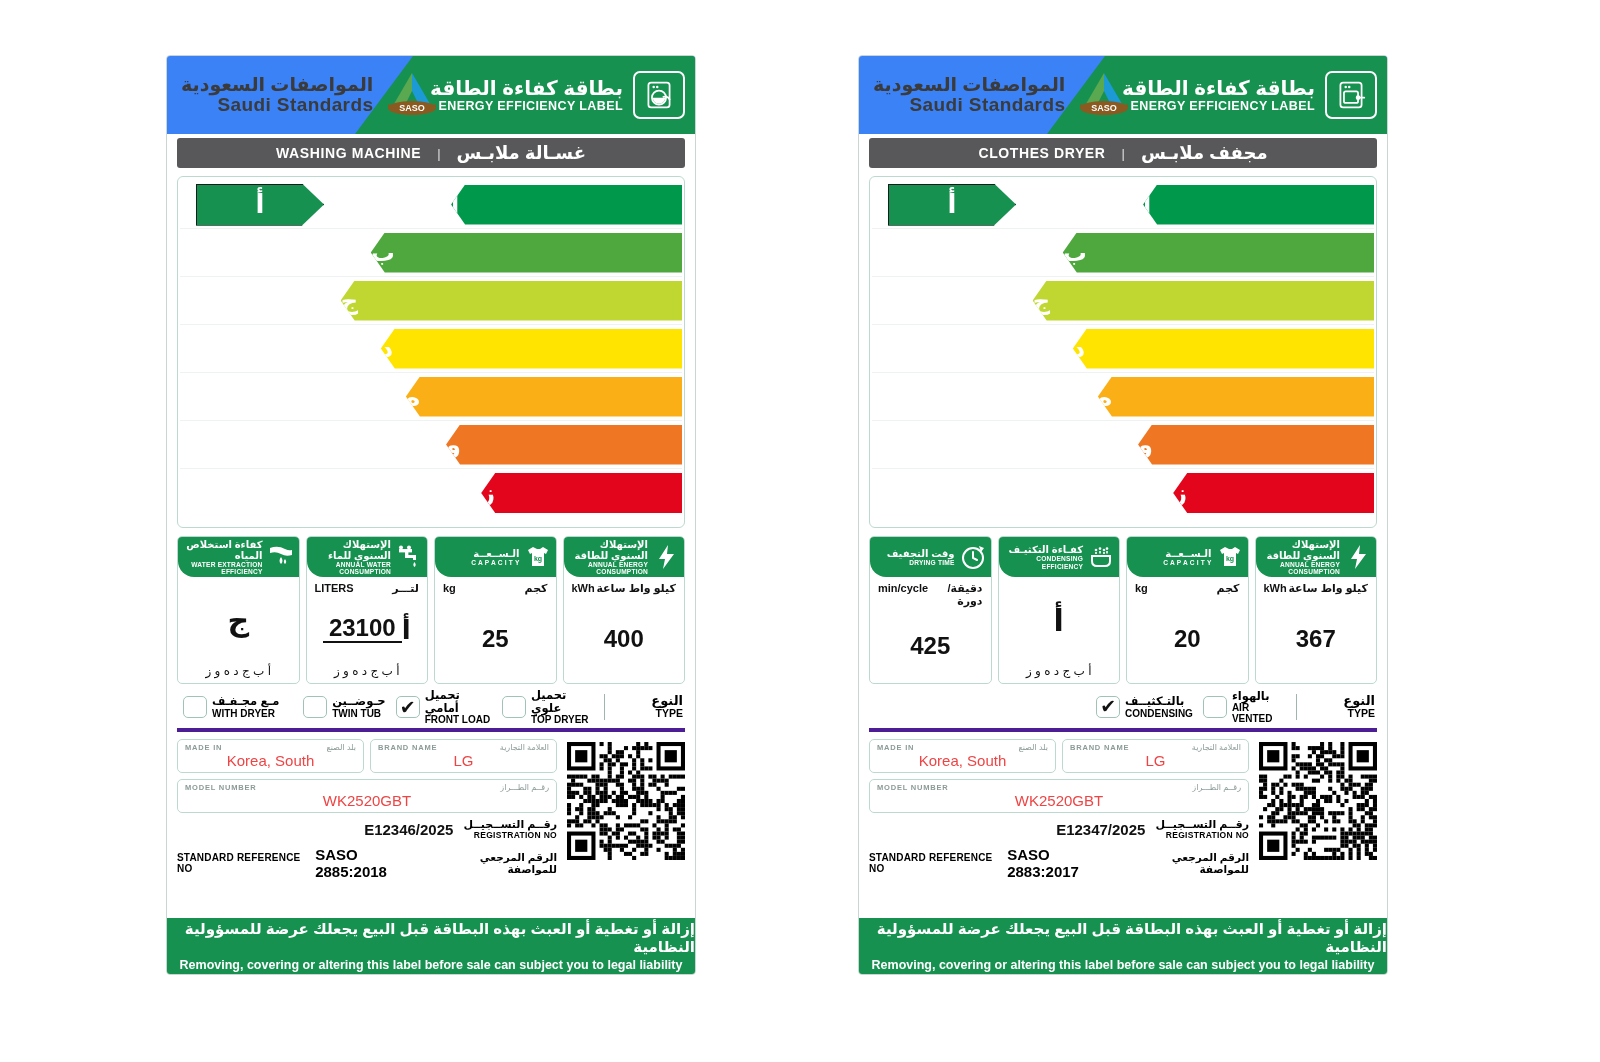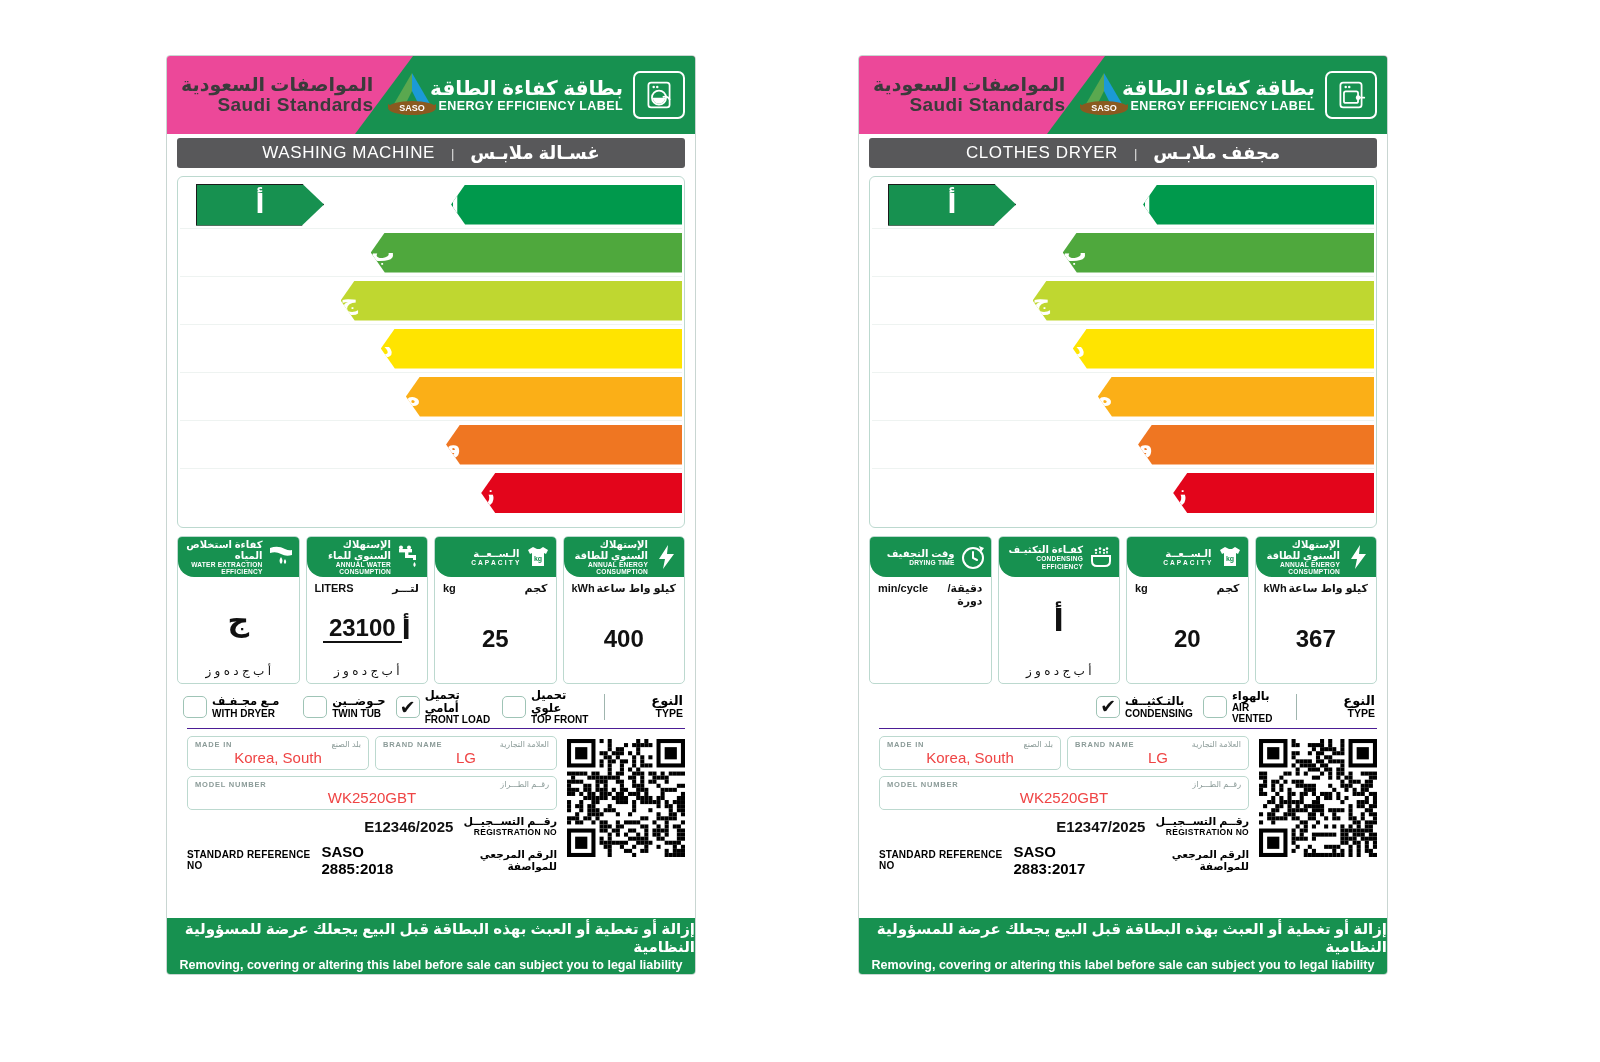--- a/index.html
+++ b/index.html
@@ -17,21 +17,21 @@
     height: 920px;
     background: #ffffff;
     border: 1px solid #c9d6d2;
     border-radius: 4px;
     overflow: hidden;
   }
   .label-card.left  { left: 166px; top: 55px; }
   .label-card.right { left: 858px; top: 55px; }
 
   
-  .hdr { position: relative; height: 78px; background: #ec4899; overflow: hidden; }
+  .hdr { position: relative; height: 78px; background: #3b82f6; overflow: hidden; }
   .hdr-green {
     position: absolute; top: 0; right: 0; bottom: 0; width: 340px;
     background: #179150;
     clip-path: polygon(58px 0, 100% 0, 100% 100%, 0 100%);
   }
   .hdr-left {
     position: absolute; left: 14px; top: 50%; transform: translateY(-50%);
     display: flex; align-items: center; gap: 8px;
   }
   .saso-text { text-align: right; line-height: 1.05; color: #3b3b3b; }
@@ -50,21 +50,21 @@
     width: 52px; height: 48px; border: 2px solid #ffffff; border-radius: 7px;
     display: flex; align-items: center; justify-content: center;
   }
 
   
   .type-bar {
     margin: 4px 10px 0 10px; height: 30px; background: #58585a;
     border-radius: 3px; display: flex; align-items: center;
     justify-content: center; gap: 16px; color: #ffffff;
   }
-  .type-en { font-size: 17px; font-weight: normal; letter-spacing: 0.6px; }
+  .type-en { font-size: 14px; font-weight: bold; letter-spacing: 0.6px; }
   .type-sep { opacity: .8; font-size: 13px; }
   .type-ar { font-size: 18px; font-weight: bold; direction: rtl; letter-spacing: 2px; }
 
   
   .rating-panel {
     margin: 8px 10px 0 10px; height: 352px;
     border: 1px solid #bcd9cf; border-radius: 6px;
     position: relative; background: #ffffff;
   }
   .rows { position: absolute; inset: 4px 2px 2px 2px; }
@@ -152,21 +152,21 @@
   .ck-txt .en { font-size: 10px; font-weight: bold; }
   .ck-box {
     width: 24px; height: 22px; border: 1.4px solid #9fc4b6;
     border-radius: 5px; display: flex; align-items: center;
     justify-content: center; font-size: 19px; color: #111; line-height: 1;
     flex: 0 0 24px;
   }
 
   
   .info-wrap {
-    margin: 4px 10px 0 20px; border-top: 1px solid #4c1d95;
+    margin: 4px 10px 0 10px; border-top: 4px solid #4c1d95;
     padding-top: 7px; position: relative; height: 136px;
   }
   .info-left { position: absolute; left: 0; top: 7px; right: 128px; }
   .fld {
     border: 1px solid #bcd9cf; border-radius: 5px; height: 34px;
     position: relative; margin-bottom: 6px;
   }
   .fld .cap-en {
     position: absolute; left: 7px; top: 3px; font-size: 7.5px;
     font-weight: bold; color: #8b9b98; letter-spacing: 0.8px;
@@ -359,21 +359,21 @@
     </div>
       </div>
       <div class="types">
         <div class="types-label">
       <div class="ar">النوع</div>
       <div class="en">TYPE</div>
         </div>
         <div class="ck-item">
       <div class="ck-txt">
         <div class="ar">تحميل علوي</div>
-        <div class="en">TOP FRONT</div>
+        <div class="en">TOP DRYER</div>
           </div>
       <div class="ck-box"></div>
     </div>
         <div class="ck-item">
       <div class="ck-txt">
         <div class="ar">تحميل أمامي</div>
         <div class="en">FRONT LOAD</div>
           </div>
       <div class="ck-box">✔</div>
     </div>
@@ -898,20 +898,21 @@
               </svg></div>
         <div class="m-head-txt">
           <div class="m-ar">وقت التجفيف</div>
           <div class="m-en">DRYING   TIME</div>
         </div>
       </div>
           <div class="m-units">
         <span class="ar">دقيقة/دورة</span>
         <span class="en">min/cycle</span>
           </div>
+          <div class="m-value">425</div>
     </div>
       </div>
       <div class="types">
         <div class="types-label">
       <div class="ar">النوع</div>
       <div class="en">TYPE</div>
         </div>
         <div class="ck-item">
       <div class="ck-txt">
         <div class="ar">بالهواء</div>

